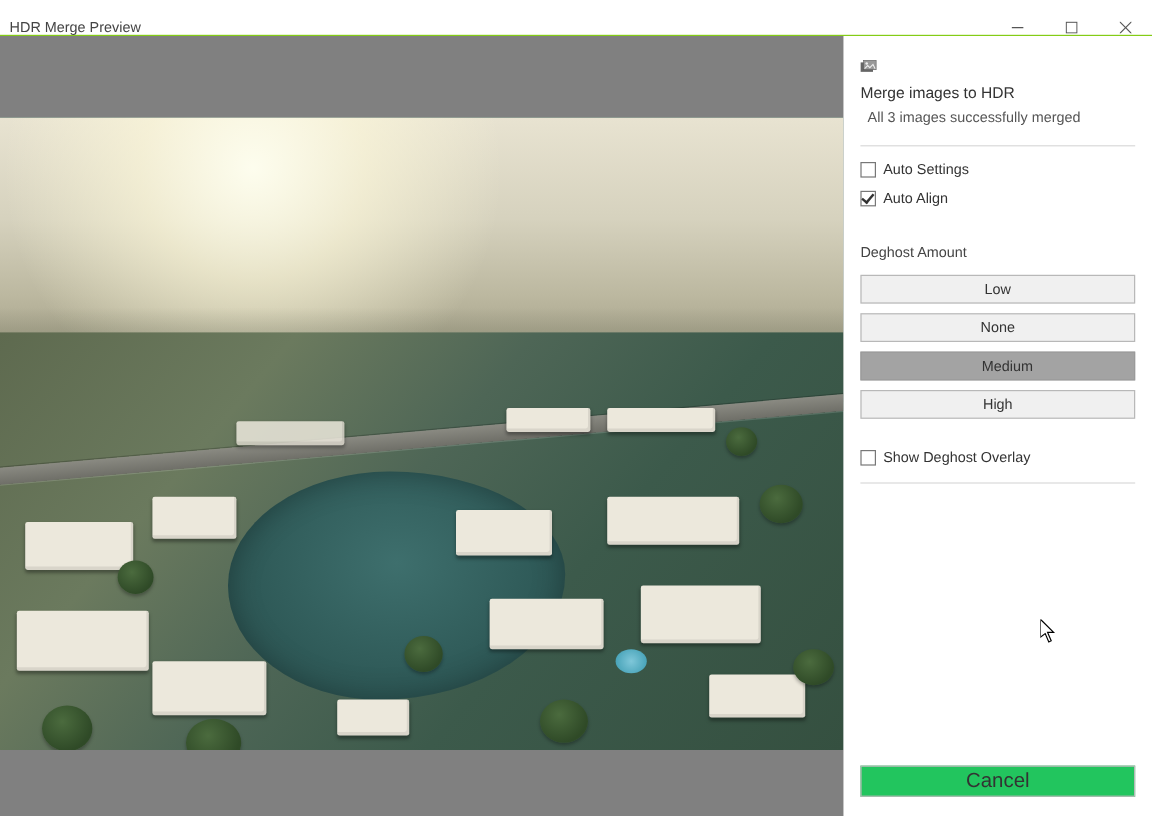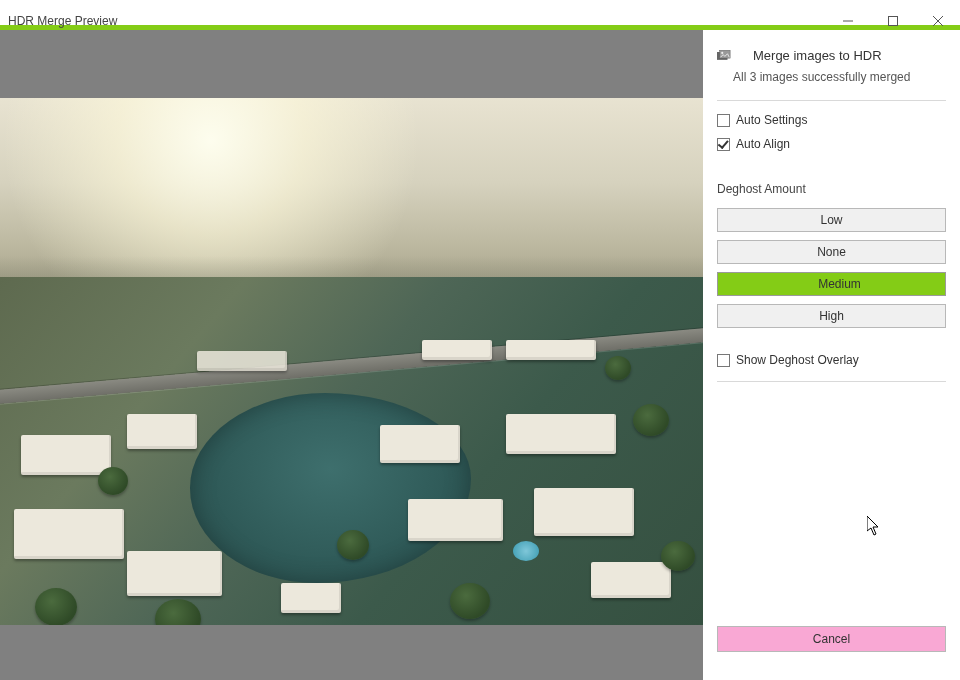--- a/index.html
+++ b/index.html
@@ -16,21 +16,21 @@
     font-size: 12px;
     color: #333;
   }
   
   .titlebar {
     height: 30px;
     display: flex;
     align-items: center;
     justify-content: space-between;
     padding: 16px 0 0 8px;
-    border-bottom: 5px solid #84cc16;
+    border-bottom: 1px solid #84cc16;
   }
   .titlebar .title {
     font-size: 12px;
     color: #444;
   }
   .winbtns {
     display: flex;
     height: 100%;
   }
   .winbtn {
@@ -132,29 +132,30 @@
     width: 257px;
     background: #fff;
     padding: 18px 14px 12px 14px;
     display: flex;
     flex-direction: column;
     position: relative;
   }
   .panel .heading {
     display: flex;
     align-items: flex-start;
-    gap: 22px;
+    gap: 6px;
     padding-bottom: 4px;
+    flex-direction: column;
   }
   .heading-icon svg { width:14px; height:11px; margin-top:2px; }
   .heading-text { font-size: 13px; color:#333; }
   .subheading {
     font-size: 12px;
     color:#555;
-    margin: 2px 0 10px 16px;
+    margin: 2px 0 10px 6px;
   }
   .divider {
     border: none;
     border-top: 1px solid #d9d9d9;
     margin: 6px 0 10px 0;
   }
 
   .check-row {
     display:flex;
     align-items:center;
@@ -192,35 +193,35 @@
     margin: 4px 0;
     background:#f0f0f0;
     border:1px solid #b8b8b8;
     font-size:12px;
     color:#333;
     text-align:center;
     line-height:22px;
     cursor:pointer;
   }
   .opt-btn.selected {
-    background:#84cc16;
+    background:#a3a3a3;
     border-color:#9a9a9a;
     padding-left:16px;
   }
 
   .spacer { flex:1; }
 
   .action-btn {
     display:block;
     width:100%;
     height:26px;
-    margin: 16px 0;
-    background:#f9a8d4;
+    margin: 4px 0;
+    background:#22c55e;
     border:1px solid #b8b8b8;
-    font-size:12px;
+    font-size:17px;
     color:#333;
     text-align:center;
     line-height:24px;
     cursor:pointer;
   }
   .action-btn.primary {
     border:2px solid #1a6fb5;
     line-height:22px;
   }
 

